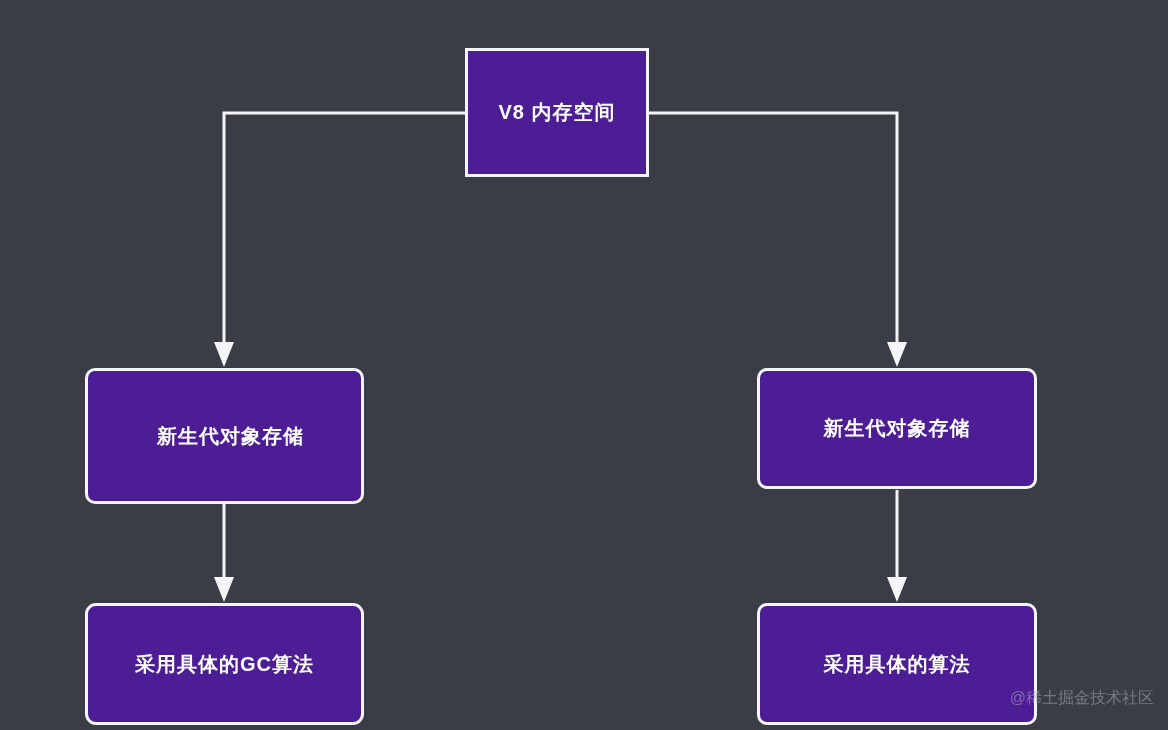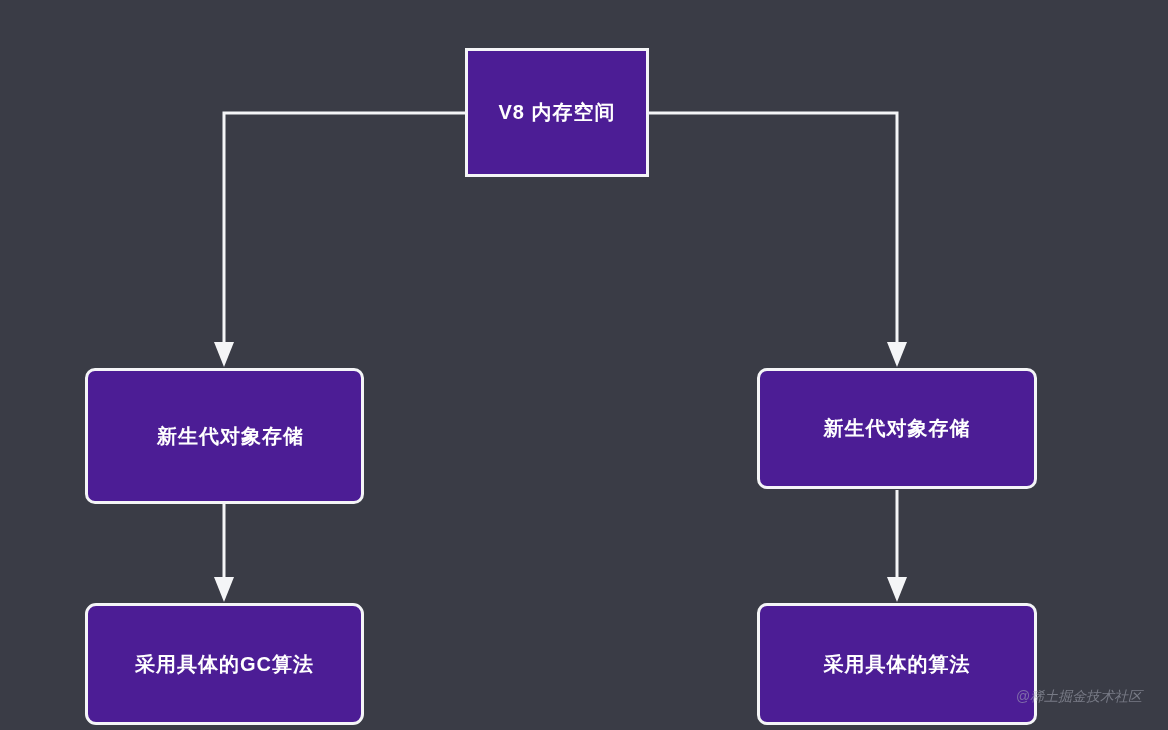--- a/index.html
+++ b/index.html
@@ -59,27 +59,26 @@
   #node-new-gc {
     left: 85px; top: 603px;
     width: 279px; height: 122px; border-radius: 11px;
   }
   #node-old-gc {
     left: 757px; top: 603px;
     width: 280px; height: 122px; text-align: center;
   }
   .watermark {
     position: absolute;
-    right: 26px;
+    right: 14px;
     top: 688px;
-    font-size: 14px;
+    font-size: 16px;
     color: rgba(170, 173, 185, 0.55);
     white-space: nowrap;
     z-index: 5;
-    font-style: italic;
   }
 </style>
 </head>
 <body>
 
 <div class="canvas">
 
   <svg class="edges-svg" width="1168" height="730" viewBox="0 0 1168 730">
     <g stroke="#f4f5f7" stroke-width="3" fill="none">
       <path d="M 465 113 L 224 113 L 224 344"></path>

